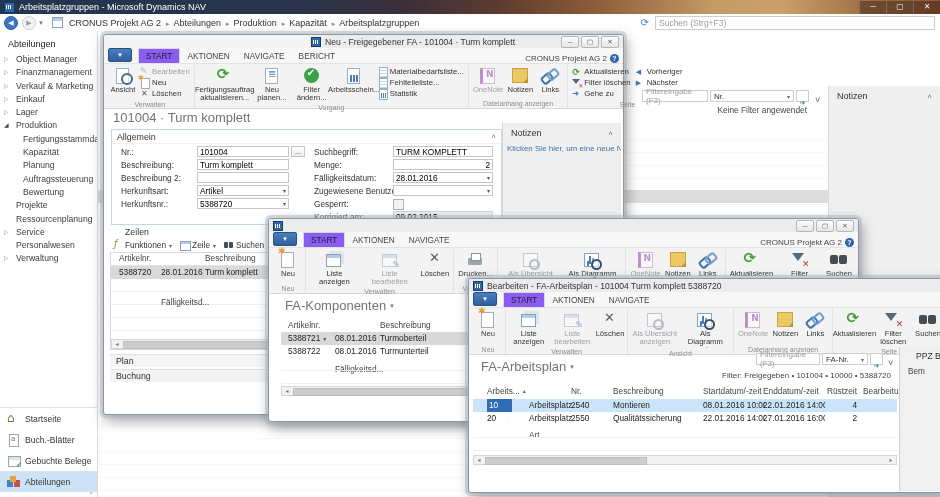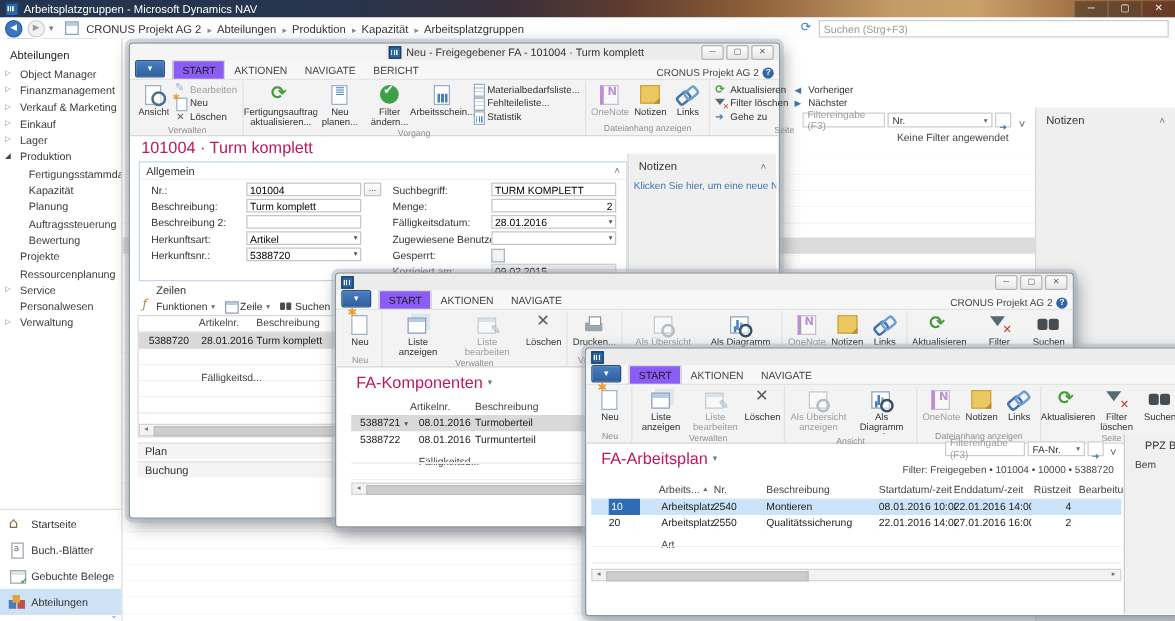--- a/index.html
+++ b/index.html
@@ -163,21 +163,21 @@
   
   .win{position:absolute;background:#fff;border:1px solid #8e979e;border-radius:3px;
     box-shadow:0 0 0 3px rgba(170,182,194,.5),2px 5px 14px rgba(0,0,0,.4);}
   .d-title{height:13px;background:#ececec;border-radius:2px 2px 0 0;display:flex;align-items:center;
     font-size:8.6px;color:#333;white-space:nowrap;}
   .d-title .navico{width:8px;height:8px;}
   .d-wbtns{margin-left:auto;display:flex;gap:2px;padding-right:4px;}
   .wbtn{width:16px;height:10px;border:1px solid #b5b5b5;background:linear-gradient(#fdfdfd,#e6e6e6);
     border-radius:2px;font-size:6.5px;line-height:9px;text-align:center;color:#555;}
   .d-tabs{height:15px;display:flex;align-items:flex-end;background:#f7f7f7;border-bottom:1px solid #e3e3e3;font-size:8.3px;color:#444;}
-  .pagetitle{font-size:13px;color: #be185d;}
+  .pagetitle{font-size:13px;color: #737373;}
   .pt-dd::after{content:"▾";font-size:7px;color:#777;margin-left:4px;vertical-align:2px;}
   
   .fastbox{border:1px solid #c5d6e8;background:#fff;}
   .fb-head{display:flex;align-items:center;font-size:8.8px;color:#333;height:13px;padding:0 5px;border-bottom:1px solid #eef2f6;}
   .fb-head::after{content:"˄";margin-left:auto;color:#777;font-size:8px;}
   .finput{position:absolute;height:11px;border:1px solid #c6c6c6;background:#fff;font-size:8.3px;
     color:#111;box-sizing:border-box;display:flex;align-items:center;padding:0 2px;}
   .finput input{border:none;outline:none;width:100%;font-size:8.3px;font-family:"Liberation Sans",sans-serif;background:transparent;padding:0;}
   .finput.num input{text-align:right;}
   .finput.ro{background:#ececec;border-color:#d5d5d5;}
@@ -787,20 +787,21 @@
     <div class="hscroll" style="left:12px;bottom:25px;width:560px;">
       <span class="hs-arrow" style="left:0;">◂</span>
       <div class="hs-thumb" style="width:220px;"></div>
       <span class="hs-arrow" style="right:0;">▸</span>
     </div>
   </div>
 
   <div class="win" style="left:468px;top:278px;width:478px;height:213px;z-index:30;">
     <div class="d-title">
       <span class="navico" style="margin-left:4px;"></span>
+      <span>Bearbeiten - FA-Arbeitsplan - 101004 Turm komplett 5388720</span>
     </div>
     <div class="d-tabs">
       <span class="appbtn"></span>
       <div style="display:flex;align-items:flex-end;">
           <span class="rtab sel">START</span>
           <span class="rtab">AKTIONEN</span>
           <span class="rtab">NAVIGATE</span>
         </div>
     </div>
     <div class="ribbon" style="height:45px;">
@@ -938,21 +939,21 @@
       <span class="hs-arrow" style="left:0;">◂</span>
       <div class="hs-thumb" style="width:160px;"></div>
       <span class="hs-arrow" style="right:0;">▸</span>
     </div>
   </div>
 
 </div>
 
 <style>
   
-  .gridhead .th:nth-child(1){left:8px;margin-left:40px;}
+  .gridhead .th:nth-child(1){left:8px;}
   .gridhead .th:nth-child(2){left:50px;margin-top:44px;}
   .gridhead .th:nth-child(3){left:94px;}
   .comp-th:nth-child(1){left:7px !important;}
   .comp-th:nth-child(2){left:54px !important;}
   .comp-th:nth-child(3){left:99px !important;}
   .comp-th:nth-child(4){left:392px !important;}
   .plan-th:nth-child(1){left:14px !important;}
   .plan-th:nth-child(2){left:56px !important;}
   .plan-th:nth-child(3){left:98px !important;}
   .plan-th:nth-child(4){left:140px !important;}

